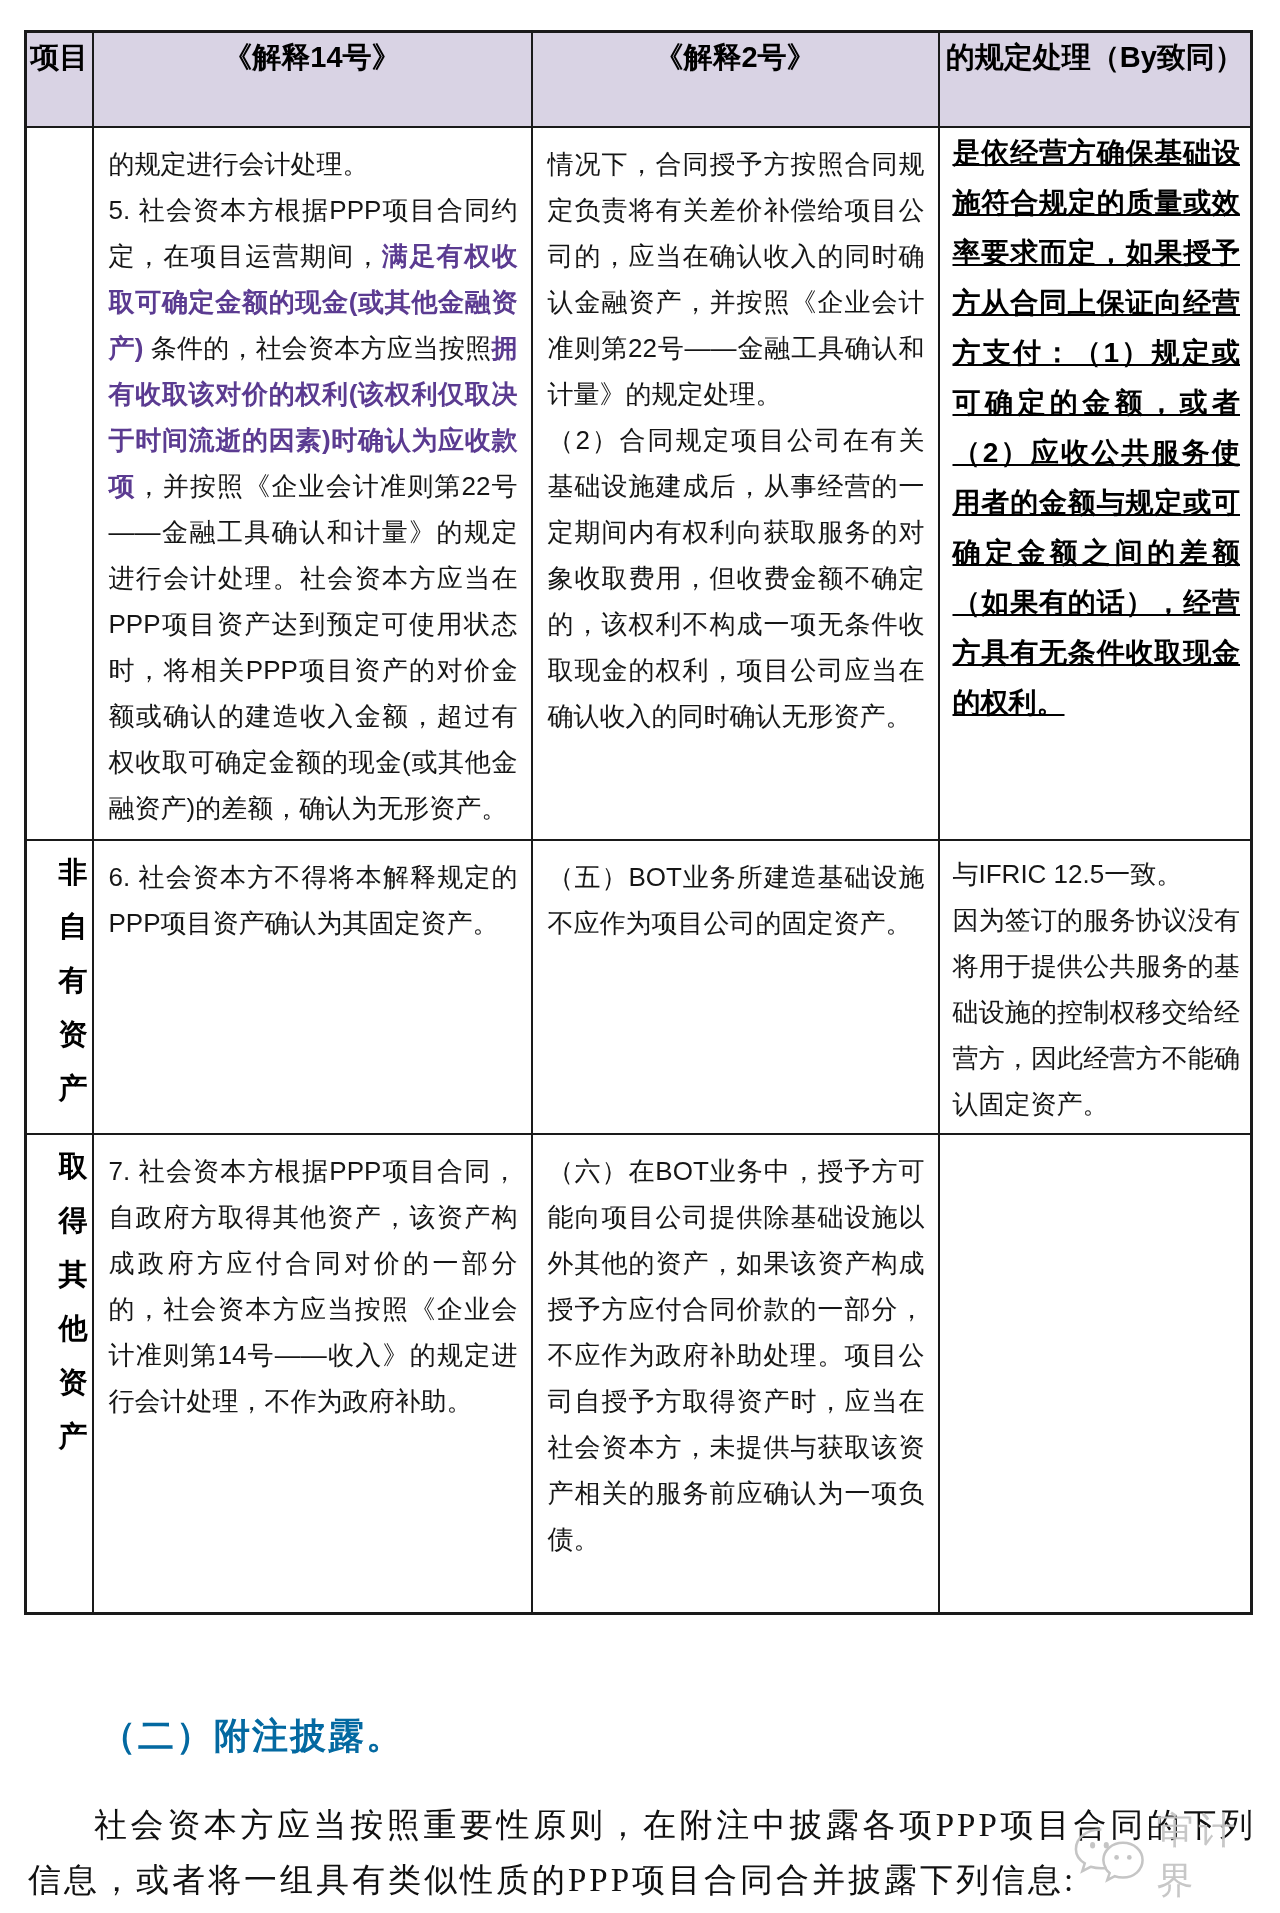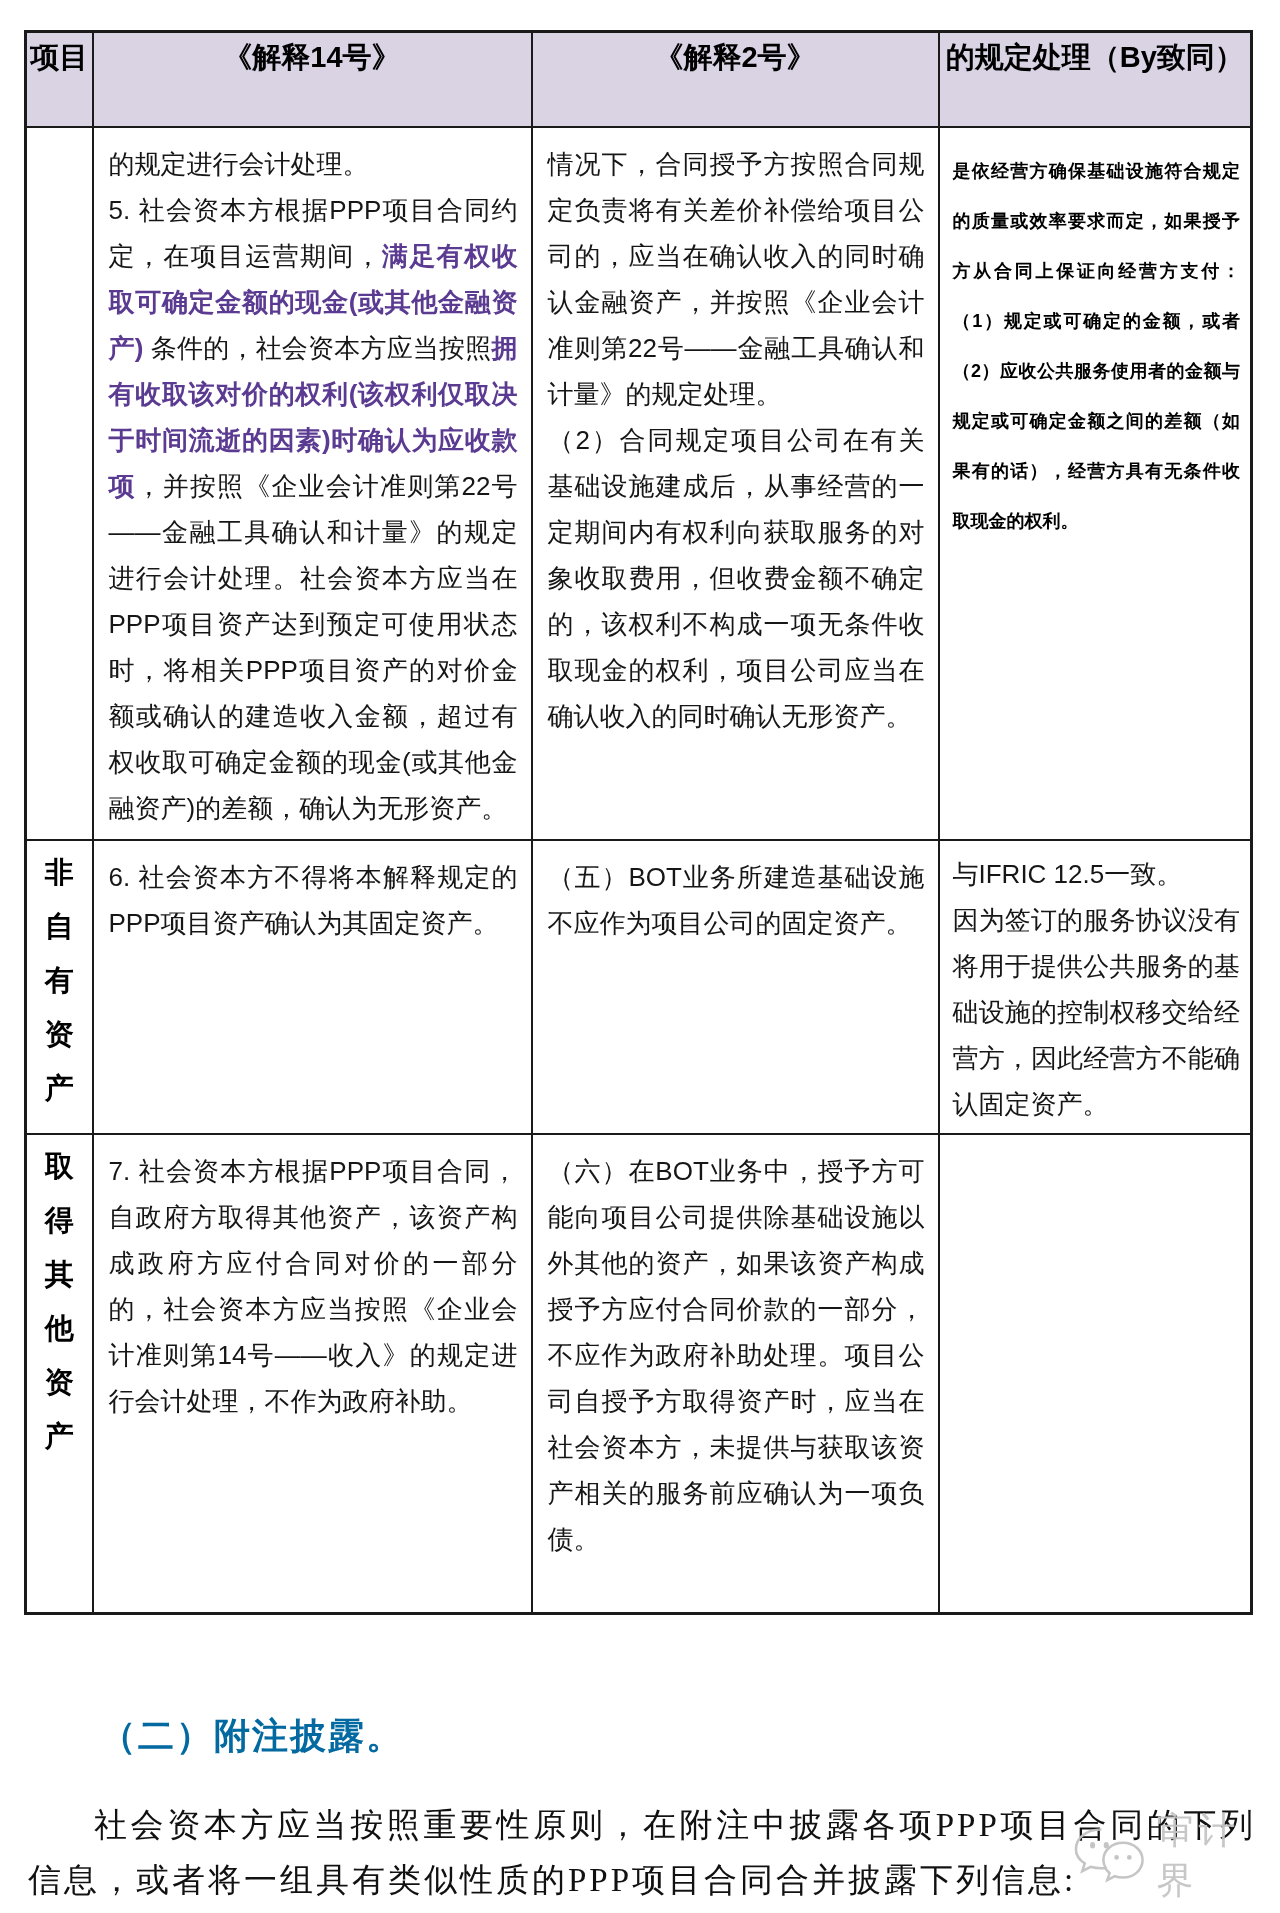--- a/index.html
+++ b/index.html
@@ -36,39 +36,39 @@
   tr.r3{height:480px;}
   th{
     background:var(--header-bg);
     font-size:29px;font-weight:700;
     text-align:center;vertical-align:middle;
     line-height:40px;padding:4px 2px;
     color:#000;
   }
   td.item{
     font-size:29px;font-weight:700;
-    text-align:center;vertical-align:middle;
+    text-align:right;vertical-align:middle;
     line-height:54px;padding:4px;
     color:#000;
   }
   td.c14,td.c2{
     font-size:26px;line-height:46px;
     padding:13px 13px 8px 15px;
     text-align:justify;
     white-space:pre-line;
   }
   td.diff{
     font-size:26px;line-height:46px;
     padding:10px 10px 6px 13px;
     text-align:justify;
     white-space:pre-line;
   }
   td.diff.strong{
-    font-size:18px;line-height:50px;font-weight:700;
-    padding-top:18px;color:#000;
+    font-size:28px;line-height:50px;font-weight:700;
+    padding-top:0;color:#000;text-decoration:underline;
   }
   td.mid{vertical-align:middle;}
   .seg-hl{color:var(--highlight);font-weight:700;}
   .seg-b{font-weight:700;color:#000;}
   .heading{
     position:absolute;left:100px;top:1712px;
     font-family:"Liberation Serif","DejaVu Serif",serif;
     font-weight:700;font-size:36px;color:#0369a1;
     letter-spacing:2px;
   }

